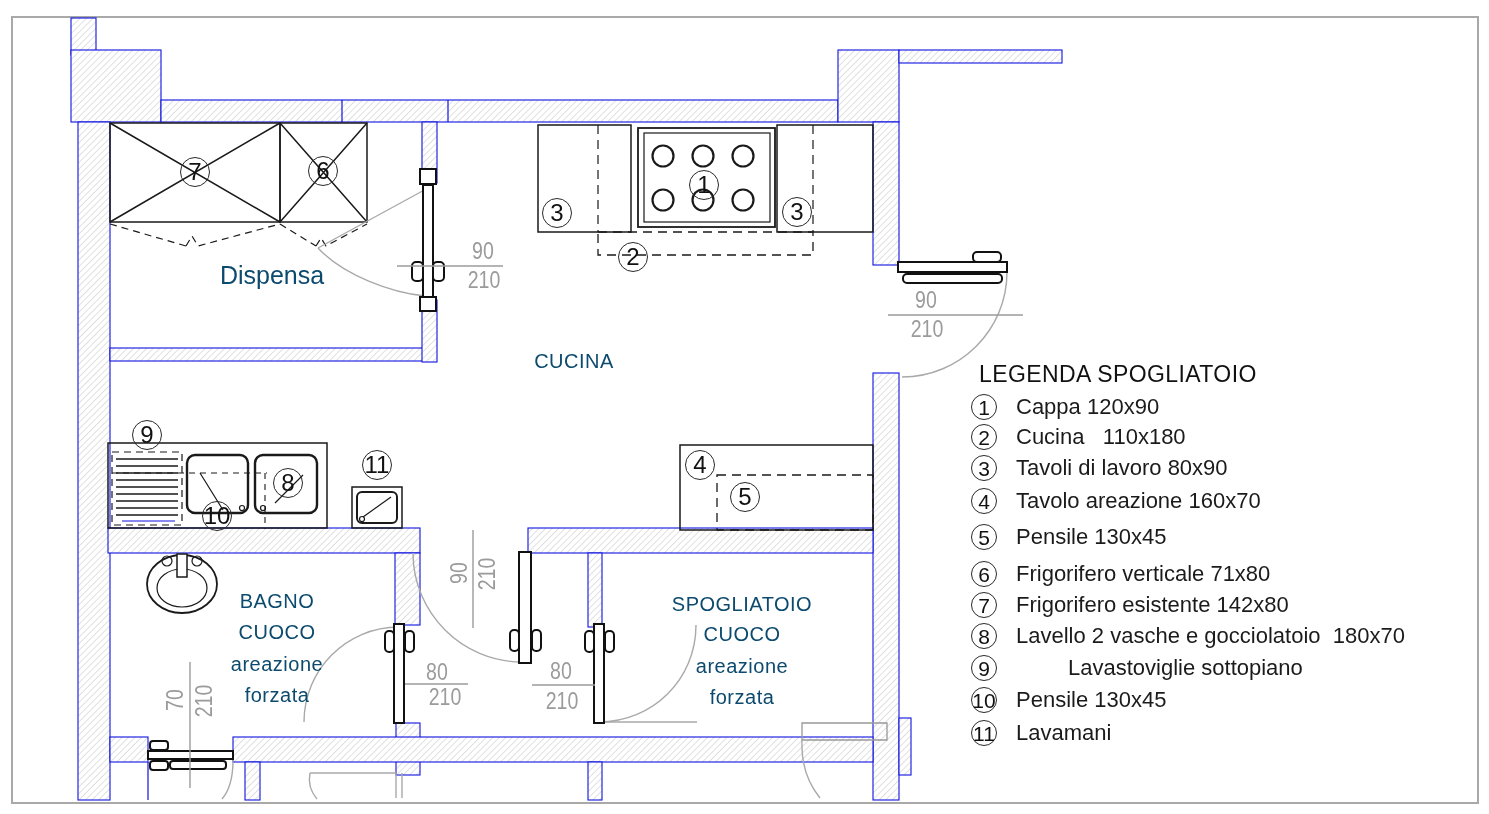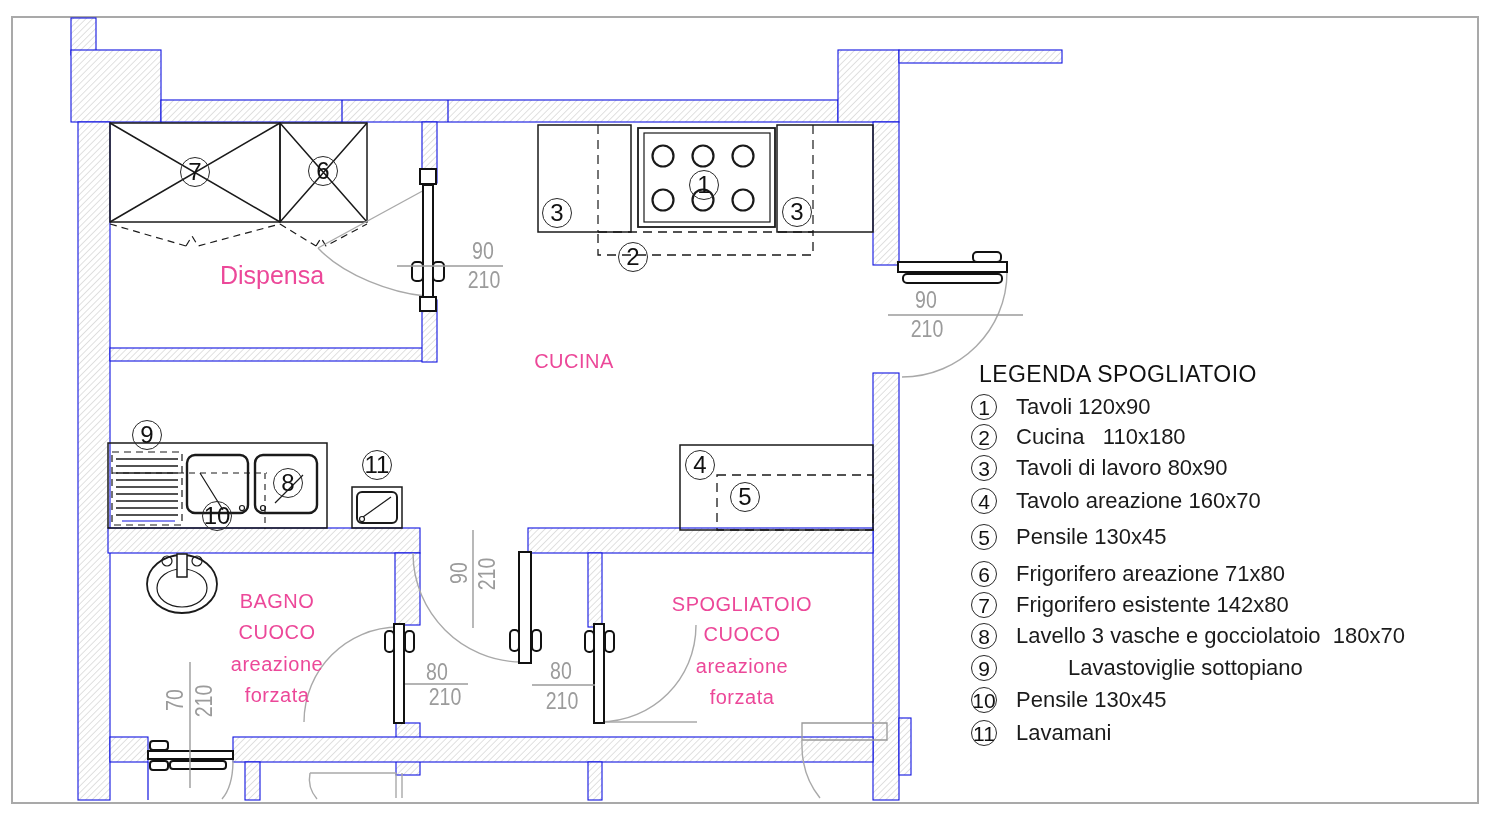--- a/index.html
+++ b/index.html
@@ -1,20 +1,20 @@
 <!DOCTYPE html>
 <html><head>
 <meta charset="utf-8">
 <style>
   html,body{margin:0;padding:0;background:#fff;}
   #canvas{position:relative;width:1489px;height:814px;background:#fff;overflow:hidden;
           font-family:"Liberation Sans",sans-serif;}
   #plan-svg{position:absolute;left:0;top:0;}
   .t{position:absolute;transform:translate(-50%,-50%);transform-origin:50% 50%;
-     color:#ec4899;white-space:pre;line-height:1.05;text-align:center;}
+     color:#0c4a6e;white-space:pre;line-height:1.05;text-align:center;}
   .room{font-size:20px;letter-spacing:.5px;}
   .room-big{font-size:25px;}
   .dim{font-size:23px;color:#9b9b9b;transform:translate(-50%,-50%) scaleX(.85);}
   .dim.rot{transform:translate(-50%,-50%) rotate(-90deg) scaleX(.85);}
   .marker{position:absolute;width:30px;height:30px;border:1.6px solid #2a2a2a;border-radius:50%;
           transform:translate(-50%,-50%);display:flex;align-items:center;justify-content:center;
           font-size:24px;line-height:1;color:#111;background:transparent;box-sizing:border-box;}
   .lg-circle{width:26px;height:26px;font-size:21px;}
   .lg-label{position:absolute;transform:translate(0,-50%);font-size:22px;color:#1b1b1b;white-space:pre;}
   .lg-title{position:absolute;font-size:23px;letter-spacing:.4px;color:#111;white-space:nowrap;}
@@ -257,21 +257,21 @@
 
   <div class="t dim rot" style="left:175px;top:700px">70</div>
   <div class="t dim rot" style="left:204px;top:701px">210</div>
 
   <div>
     <div class="lg-title" style="left:979px;top:361px">LEGENDA SPOGLIATOIO</div>
 
     <div class="marker lg-circle" style="left:984px;top:407px">
         <span>1</span>
       </div>
-    <div class="lg-label" style="left:1016px;top:407px">Tavoli 120x90</div>
+    <div class="lg-label" style="left:1016px;top:407px">Cappa 120x90</div>
 
     <div class="marker lg-circle" style="left:984px;top:437px">
         <span>2</span>
       </div>
     <div class="lg-label" style="left:1016px;top:437px">Cucina   110x180</div>
 
     <div class="marker lg-circle" style="left:984px;top:468px">
         <span>3</span>
       </div>
     <div class="lg-label" style="left:1016px;top:468px">Tavoli di lavoro 80x90</div>
@@ -282,31 +282,31 @@
     <div class="lg-label" style="left:1016px;top:501px">Tavolo areazione 160x70</div>
 
     <div class="marker lg-circle" style="left:984px;top:537px">
         <span>5</span>
       </div>
     <div class="lg-label" style="left:1016px;top:537px">Pensile 130x45</div>
 
     <div class="marker lg-circle" style="left:984px;top:574px">
         <span>6</span>
       </div>
-    <div class="lg-label" style="left:1016px;top:574px">Frigorifero areazione 71x80</div>
+    <div class="lg-label" style="left:1016px;top:574px">Frigorifero verticale 71x80</div>
 
     <div class="marker lg-circle" style="left:984px;top:605px">
         <span>7</span>
       </div>
     <div class="lg-label" style="left:1016px;top:605px">Frigorifero esistente 142x80</div>
 
     <div class="marker lg-circle" style="left:984px;top:636px">
         <span>8</span>
       </div>
-    <div class="lg-label" style="left:1016px;top:636px">Lavello 3 vasche e gocciolatoio  180x70</div>
+    <div class="lg-label" style="left:1016px;top:636px">Lavello 2 vasche e gocciolatoio  180x70</div>
 
     <div class="marker lg-circle" style="left:984px;top:668px">
         <span>9</span>
       </div>
     <div class="lg-label" style="left:1068px;top:668px">Lavastoviglie sottopiano</div>
 
     <div class="marker lg-circle" style="left:984px;top:700px">
         <span>10</span>
       </div>
     <div class="lg-label" style="left:1016px;top:700px">Pensile 130x45</div>

